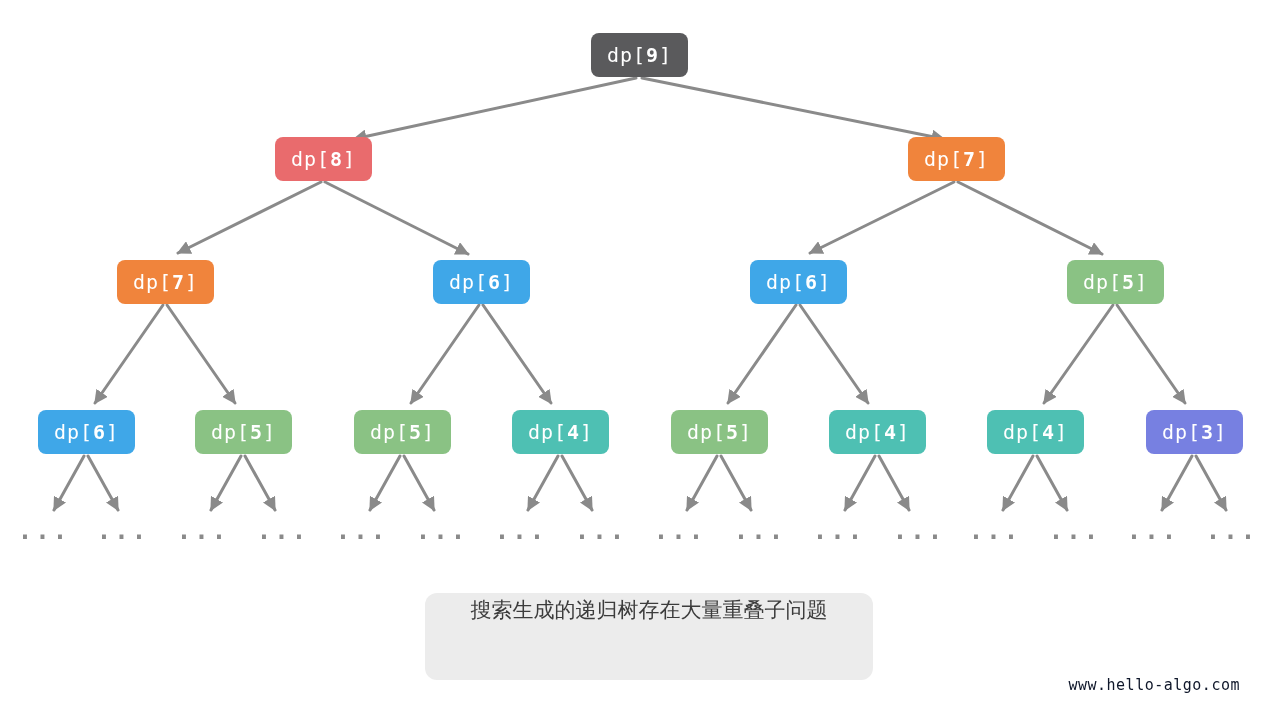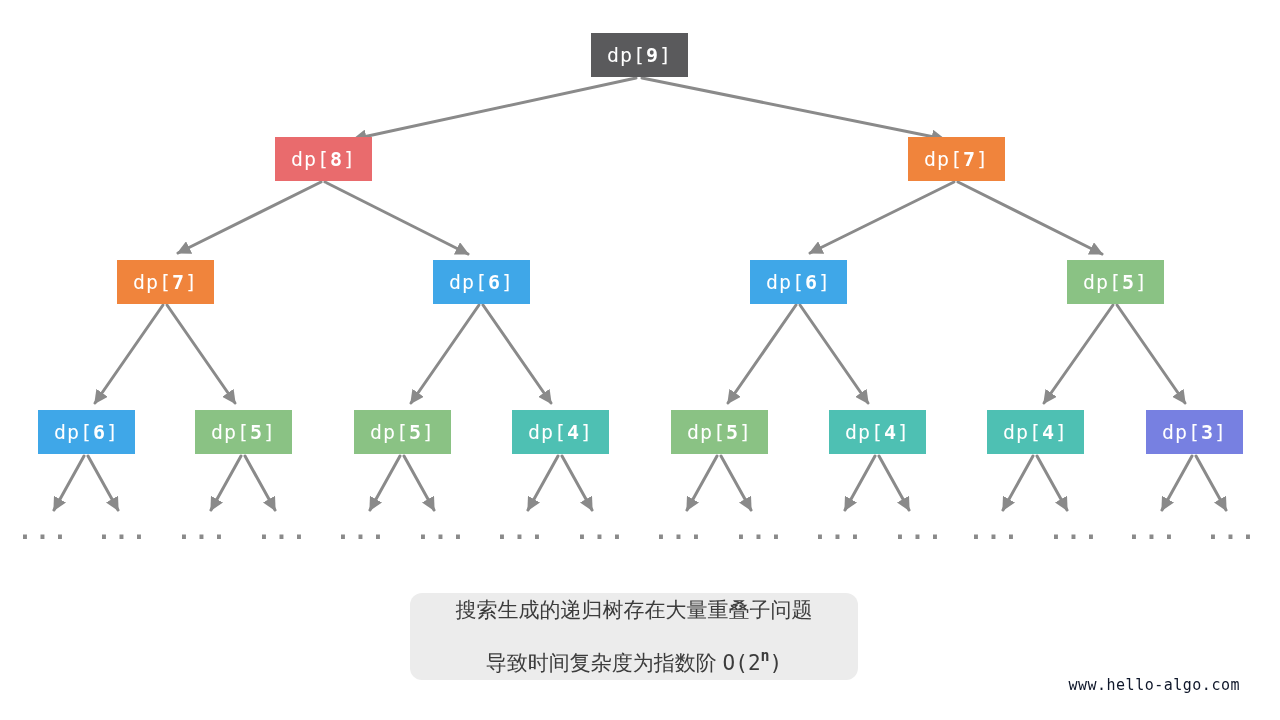--- a/index.html
+++ b/index.html
@@ -4,35 +4,35 @@
 <style>
   html,body { margin:0; padding:0; }
   #stage {
     position:relative; width:1280px; height:720px;
     background:#FFFFFF; overflow:hidden;
     font-family:"Liberation Sans", sans-serif;
   }
   #edges { position:absolute; left:0; top:0; pointer-events:none; }
   .edge { stroke:#8A8A8A; stroke-width:3; stroke-linecap:round; }
   .node {
-    position:absolute; width:97px; height:44px; border-radius:0;
+    position:absolute; width:97px; height:44px; border-radius:8px;
     display:flex; align-items:center; justify-content:center;
     color:#FFFFFF; font-family:"DejaVu Sans Mono", monospace;
     font-size:20px; letter-spacing:1px; white-space:nowrap;
   }
   .node .idx { font-weight:bold; }
   .leaf {
     position:absolute; width:60px; height:22px; text-align:center;
     font-family:"DejaVu Sans Mono", monospace; font-weight:bold;
     font-size:24px; line-height:18px; letter-spacing:3px; color:#8A8A8A;
   }
   .caption {
-    position:absolute; left:410px; top:593px; width:448px; height:87px;
+    position:absolute; left:425px; top:593px; width:448px; height:87px;
     border-radius:12px; background:#ECECEC; color:#3C3C3C;
-    display:flex; flex-direction:column; align-items:center; justify-content:space-between;
+    display:flex; flex-direction:column; align-items:center; justify-content:flex-start;
     font-size:21px; line-height:34px; text-align:center;
   }
   .caption .mono { font-family:"DejaVu Sans Mono", monospace; }
   .caption sup.mono {
     font-weight:bold; font-size:15px; line-height:0;
     position:relative; top:-1px;
   }
   .watermark {
     position:absolute; right:40px; top:676px;
     font-family:"DejaVu Sans Mono", monospace; font-size:15px;
@@ -177,18 +177,17 @@
   <div class="leaf" style="left:730px;top:522px">...</div>
   <div class="leaf" style="left:809px;top:522px">...</div>
   <div class="leaf" style="left:889px;top:522px">...</div>
   <div class="leaf" style="left:965px;top:522px">...</div>
   <div class="leaf" style="left:1045px;top:522px">...</div>
   <div class="leaf" style="left:1123px;top:522px">...</div>
   <div class="leaf" style="left:1202px;top:522px">...</div>
 
   <div class="caption" style="background-color: rgb(236, 236, 236);">
     <div>搜索生成的递归树存在大量重叠子问题</div>
-    <div><span>导致时间复杂度为指数阶 </span><span class="mono">O(2</span><sup class="mono">n</sup><span class="mono">)</span></div>
   </div>
 
   <div class="watermark">www.hello-algo.com</div>
 
 </div>
 
 </body></html>

